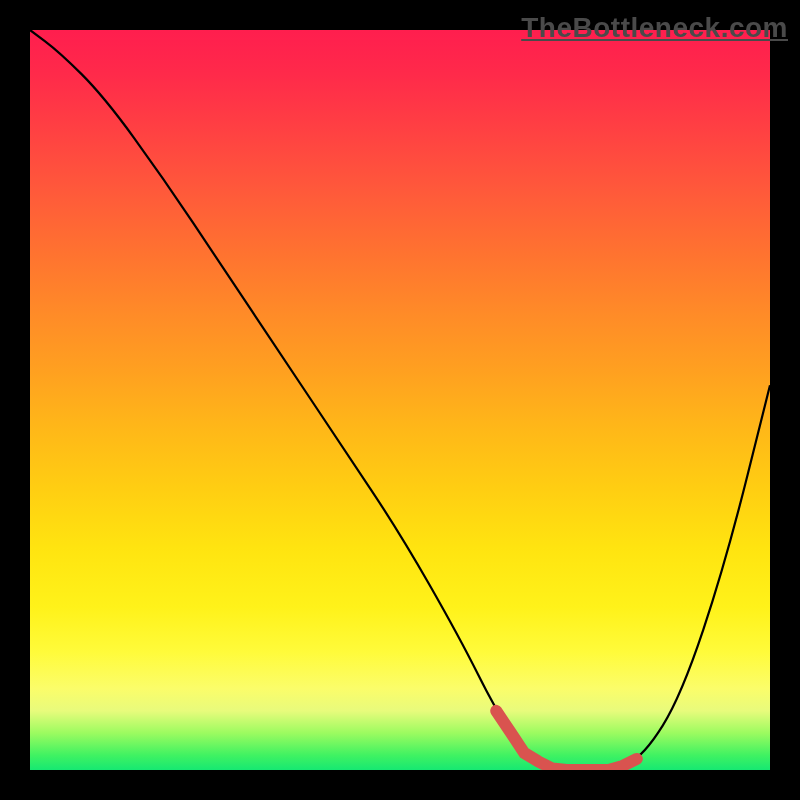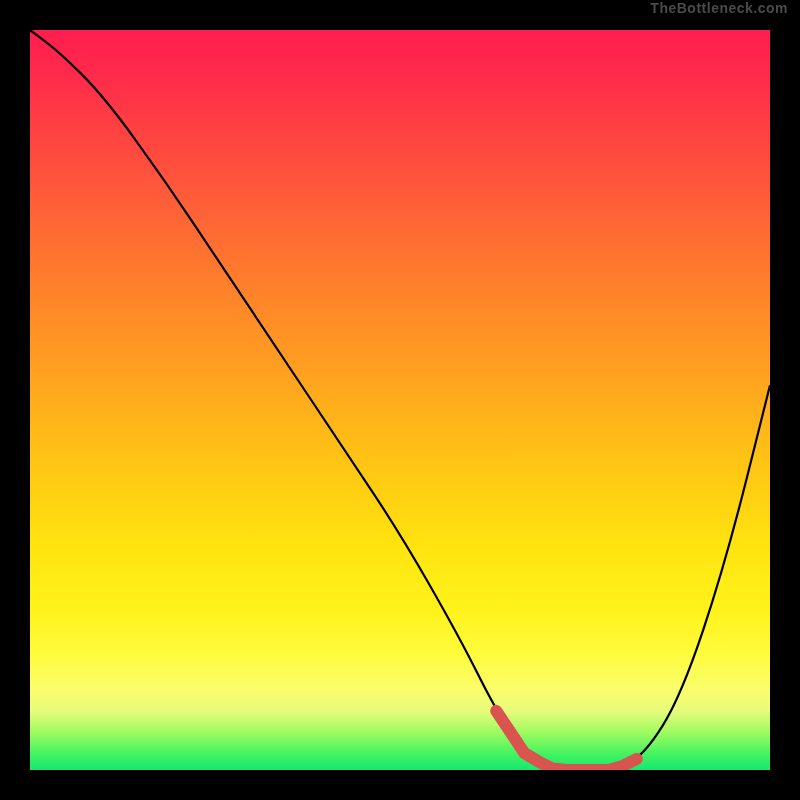--- a/index.html
+++ b/index.html
@@ -12,27 +12,28 @@
     overflow: hidden;
   }
   .wrap {
     position: relative;
     width: 800px;
     height: 800px;
     background: #000;
   }
   .watermark {
     position: absolute;
-    top: 0;
+    top: 12px;
     right: 12px;
     color: #4a4a4a;
-    font-size: 14px;
+    font-size: 28px;
     font-weight: bold;
     letter-spacing: 0.5px;
     z-index: 5;
+    text-decoration: underline;
   }
   .plot {
     position: absolute;
     left: 30px;
     top: 30px;
     width: 740px;
     height: 740px;
     overflow: hidden;
   }
   .gradient {

